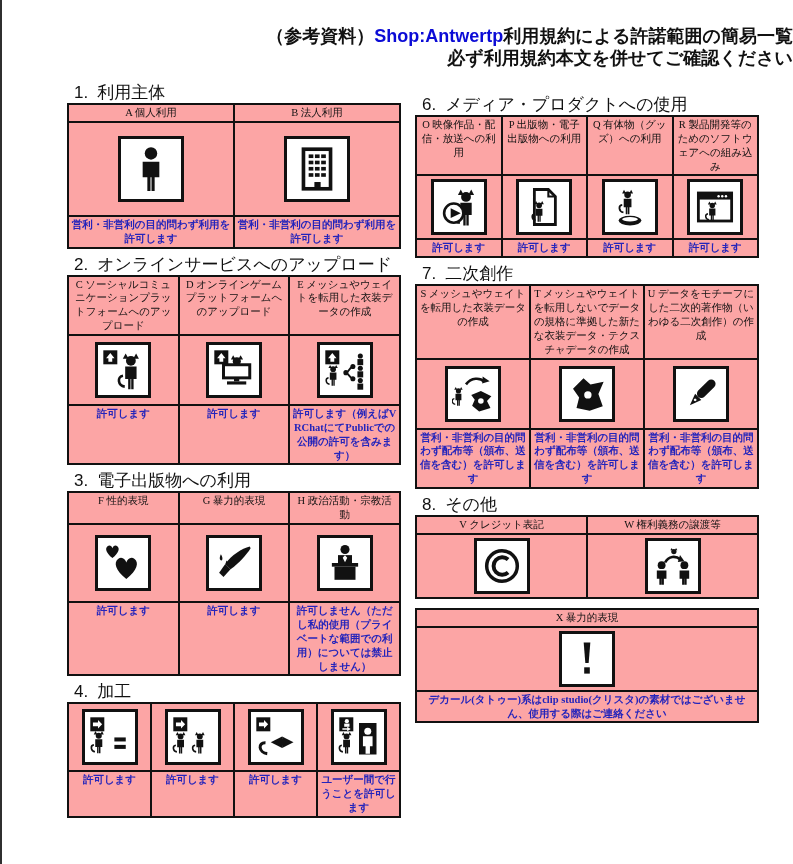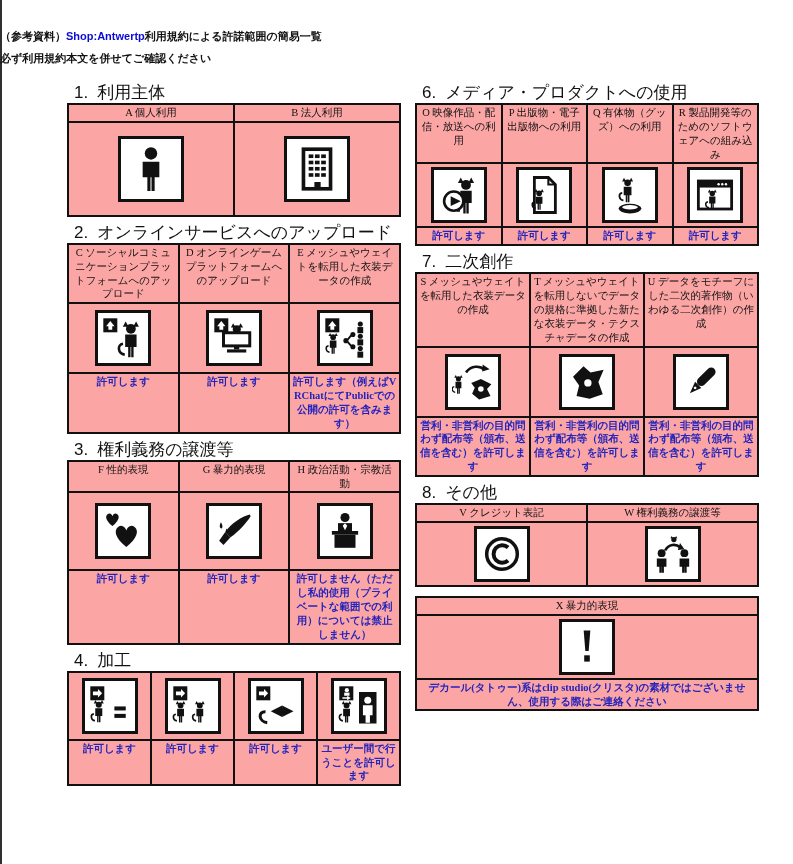--- a/index.html
+++ b/index.html
@@ -2,26 +2,26 @@
 <html><head>
 <meta charset="utf-8">
 <style>
   html,body{margin:0;padding:0;}
   body{
     width:793px;height:864px;background:#ffffff;position:relative;
     font-family:"Liberation Sans","DejaVu Sans",sans-serif;color:#111;
     overflow:hidden;
   }
   .edge-line{position:absolute;left:0;top:0;width:2px;height:864px;background:#2f2f2f;}
-  .title-block{position:absolute;top:25px;left:0;width:100%;text-align:left;
-    font-weight:bold;font-size:11px;line-height:22px;color:#111;}
+  .title-block{position:absolute;top:25px;left:0;width:100%;text-align:right;
+    font-weight:bold;font-size:18px;line-height:22px;color:#111;}
   .brand{color:#0b0bd6;}
   .columns{position:absolute;top:86px;left:67px;display:flex;gap:14px;align-items:flex-start;}
   .col-left{width:334px;}
-  .col-right{width:344px;}
+  .col-right{width:344px;margin-top:12px;}
   .section{margin-bottom:9px;}
   .sec-head{font-size:17px;line-height:14px;margin-bottom:3px;padding-left:7px;}
   .sec-head .num{margin-right:9px;}
   table.grid{border-collapse:collapse;table-layout:fixed;width:100%;background:#fca5a5;font-family:Liberation Serif, serif;}
   .grid th,.grid td{border:2px solid #111;font-size:10.5px;line-height:1.32;
     padding:1px 2px;text-align:center;vertical-align:top;font-weight:normal;
     word-break:break-all;overflow-wrap:anywhere;}
   .grid td.ci{vertical-align:middle;height:62px;}
   .t1 td.ci{height:90px;}
   .t2 td.ci{height:66px;}
@@ -273,20 +273,24 @@
                 </div>
               </td>
           <td class="ci">
                 <div class="tile">
                   <svg viewBox="0 0 48 48">
                     <use href="#i-building"></use>
                   </svg>
                 </div>
               </td>
         </tr>
+        <tr>
+          <td class="cs"><span>営利・非営利の目的問わず利用を許可します</span></td>
+          <td class="cs"><span>営利・非営利の目的問わず利用を許可します</span></td>
+        </tr>
       </tbody>
         </table>
     </div>
 
     <div class="section">
       <div class="sec-head"><span class="num">2.</span><span>オンラインサービスへのアップロード</span></div>
       <table class="grid t2">
         <tbody>
             <tr>
           <th class="ch"><span>C ソーシャルコミュニケーションプラットフォームへのアップロード</span></th>
@@ -319,21 +323,21 @@
         <tr>
           <td class="cs"><span>許可します</span></td>
           <td class="cs"><span>許可します</span></td>
           <td class="cs"><span>許可します（例えばVRChatにてPublicでの公開の許可を含みます）</span></td>
         </tr>
       </tbody>
         </table>
     </div>
 
     <div class="section">
-      <div class="sec-head"><span class="num">3.</span><span>権利義務の譲渡等</span></div>
+      <div class="sec-head"><span class="num">3.</span><span>電子出版物への利用</span></div>
       <table class="grid t3">
         <tbody>
             <tr>
           <th class="ch"><span>F 性的表現</span></th>
           <th class="ch"><span>G 暴力的表現</span></th>
           <th class="ch"><span>H 政治活動・宗教活動</span></th>
         </tr>
         <tr>
           <td class="ci">
                 <div class="tile">

